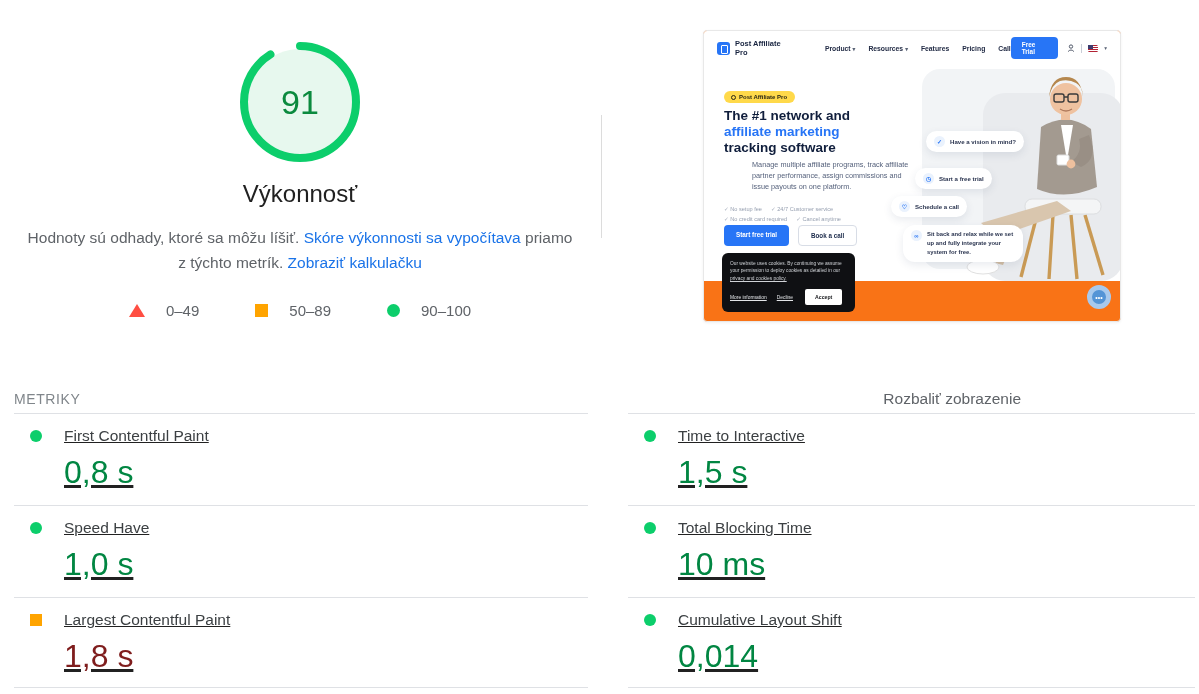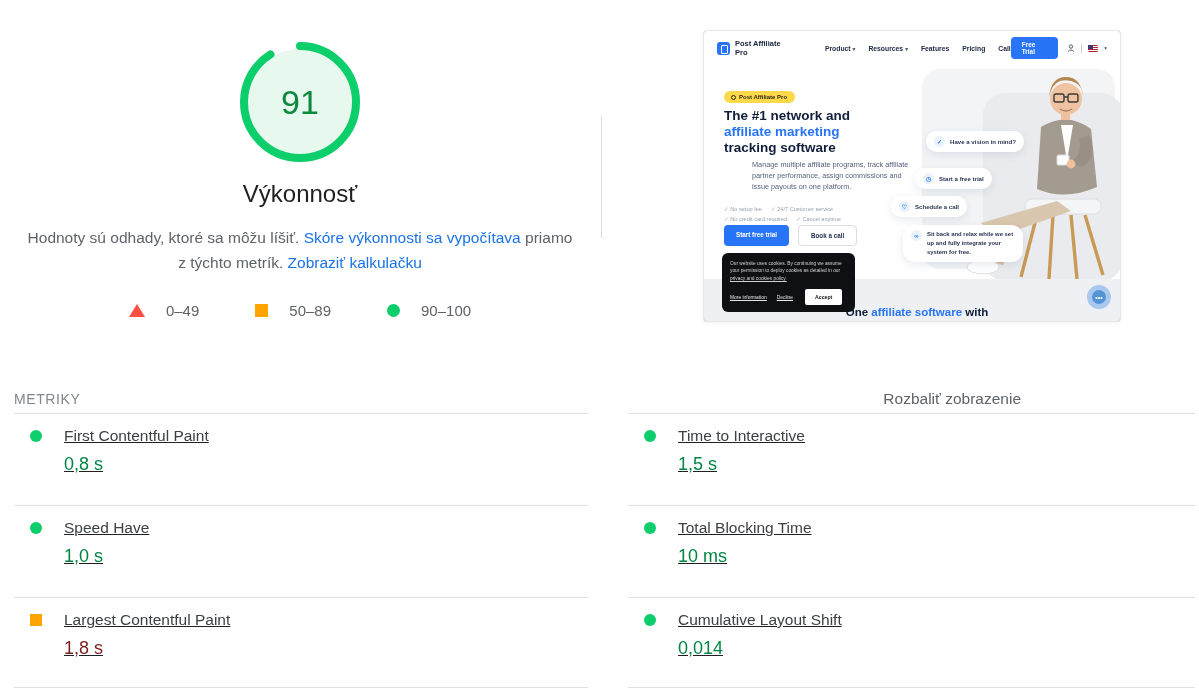--- a/index.html
+++ b/index.html
@@ -108,21 +108,21 @@
   .metrics-header { display:flex; align-items:center; justify-content:space-between; padding:9px 18px 0 14px; height:38px; }
   .metrics-title { font-size:14px; color:#80868b; letter-spacing:0.6px; }
   .metrics-expand { font-size:15.5px; color:#5f6368; cursor:pointer; }
   .metrics-cols { margin:0 14px; display:grid; grid-template-columns:574px 567px; column-gap:40px;text-decoration:underline; }
   .metric-row { height:92px; border-top:1px solid #dfe1e5; padding:13px 0 0 16px; }
   .metric-col .metric-row:last-child { border-bottom:1px solid #dfe1e5; height:91px; }
   .metric-head { display:flex; align-items:center; gap:22px; }
   .m-icon-pass { width:12px; height:12px; border-radius:50%; background:#0cce6b; flex:0 0 auto; }
   .m-icon-average { width:12px; height:12px; background:#ffa400; flex:0 0 auto; }
   .m-label { font-size:15.5px; color:#3c4043; }
-  .m-value { margin:9px 0 0 34px; font-size:18px; }
+  .m-value { margin:9px 0 0 34px; font-size:32px; }
   .val-pass { color:#018642; }
   .val-average { color:#7f1d1d; }
 </style>
 </head>
 <body>
 
 <div class="summary-row">
   <div class="summary-left">
 
     <div class="gauge">
@@ -249,23 +249,20 @@
       <div class="bubble bubble-3">
         <span class="b-icon">♡</span>
         <span>Schedule a call</span>
       </div>
       <div class="bubble bubble-4">
         <span class="b-icon">∞</span>
         <span class="b-text">Sit back and relax while we set up and fully integrate your system for free.</span>
       </div>
     </div>
 
-    <div class="t-band">
-      <div class="t-band-heading"><span>One </span><span class="blue">affiliate software</span><span> with</span></div>
-    </div>
     <div class="t-chat">•••</div>
 
     <div class="t-cookie">
       <div><span>Our website uses cookies. By continuing we assume your permission to deploy cookies as detailed in our </span><span class="c-link">privacy and cookies policy.</span></div>
       <div class="c-actions">
         <span class="c-a">More information</span>
         <span class="c-a">Decline</span>
         <span class="t-accept">Accept</span>
       </div>
     </div>

